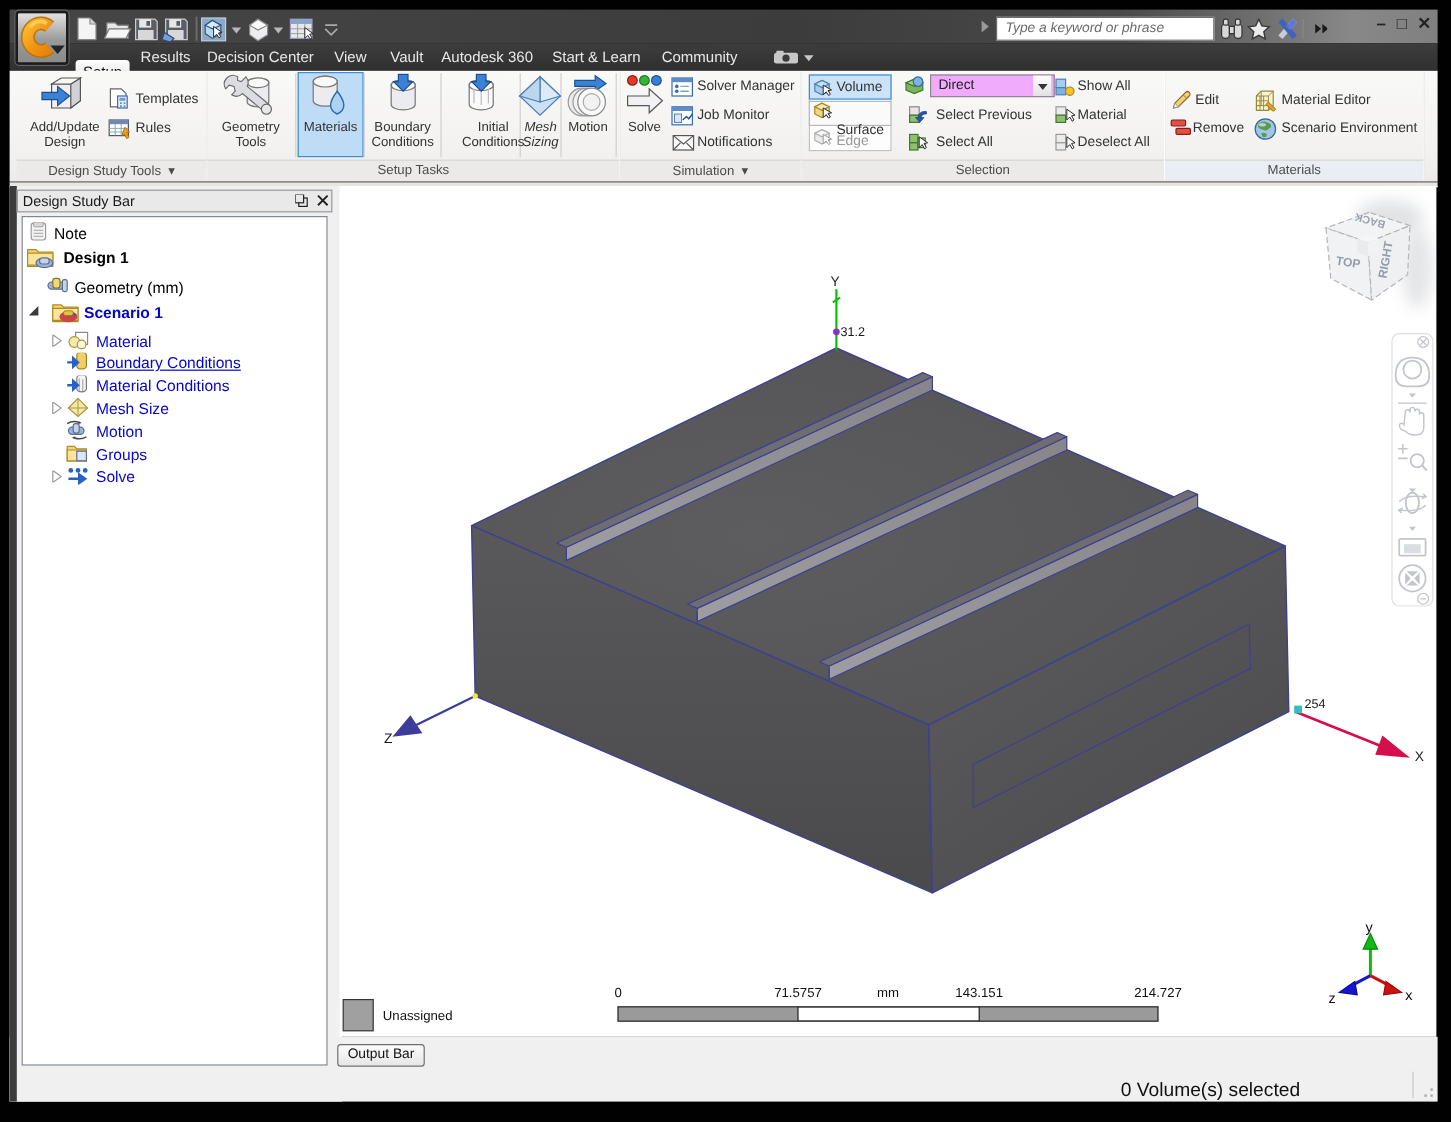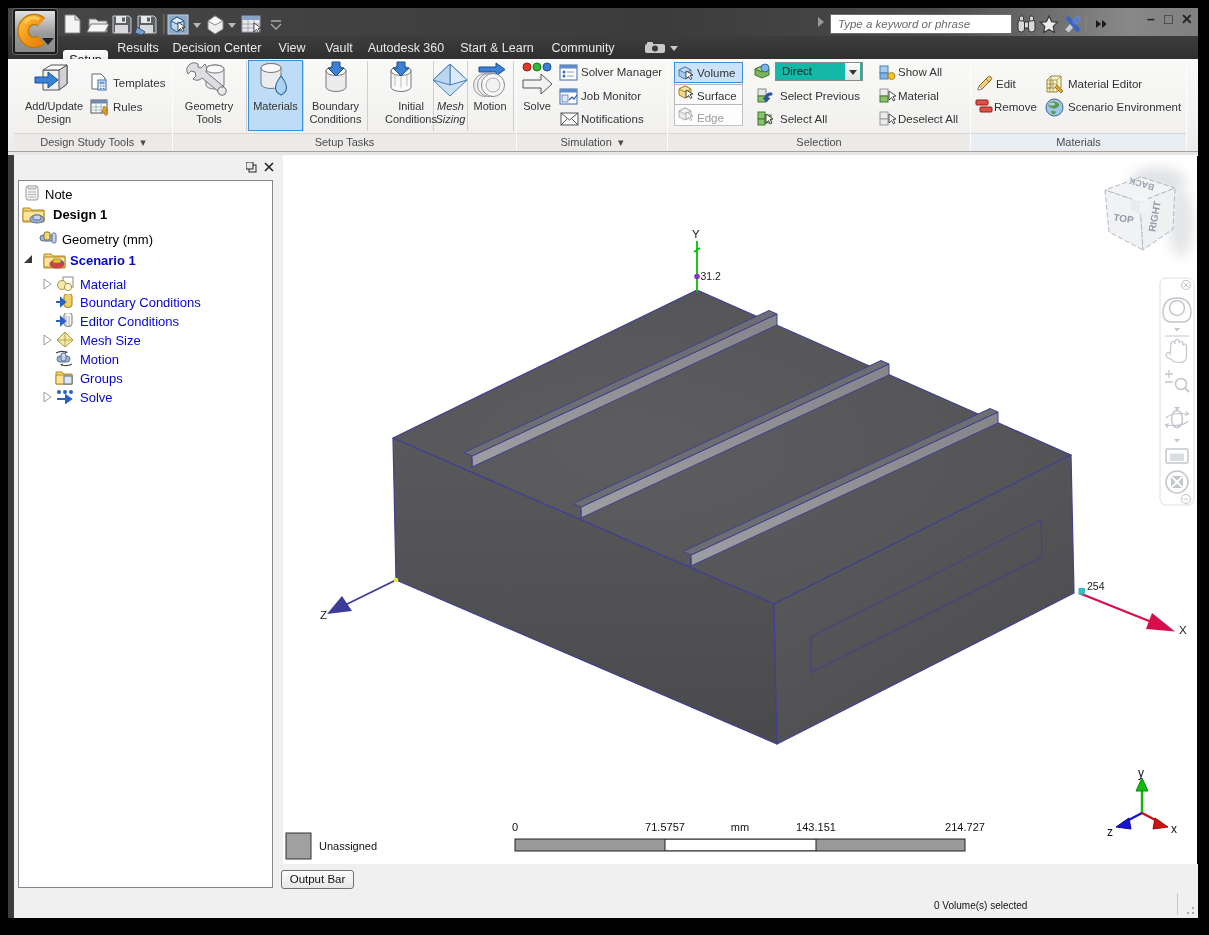--- a/index.html
+++ b/index.html
@@ -41,21 +41,21 @@
 #tree { position:absolute; left:18px; top:180px; width:255px; height:708px; background:#fff;
   border:1px solid #828790; }
 .trow { position:absolute; font-size:13px; color:#000; white-space:nowrap; }
 .blue { color:#0505cc; }
 
 #viewport { position:absolute; left:283px; top:155px; width:914px; height:709px; background:#fff; }
 #botstrip { position:absolute; left:8px; top:864px; width:1190px; height:54px; background:#f0f0f0; }
 #outputbar { position:absolute; left:281px; top:870px; width:73px; height:19px;
   background:linear-gradient(#fdfdfd,#e6e6e6); border:1px solid #707070; border-radius:3px;
   font-size:11.5px; color:#111; text-align:center; padding-top:2px; }
-#status { position:absolute; left:934px; top:900px; font-size:10px; color:#111; }
+#status { position:absolute; left:934px; top:900px; font-size:16px; color:#111; }
 </style>
 </head>
 <body>
 <div id="win">
   <div id="titlebar"></div>
   <div id="menubar"></div>
   <div id="appbtn">
     <svg width="40" height="41" style="position:absolute;left:0;top:0;">
       <defs>
           <linearGradient id="cg" x1="0" y1="0" x2="1" y2="1">
@@ -175,21 +175,21 @@
   <div class="rtext" style="left:248px; top:100px; width:55px;">Materials</div>
   <div class="rtext" style="left:305px; top:100px; width:61px;">Boundary<br>Conditions</div>
   <div class="rtext" style="left:370px; top:100px; width:62px;margin-left:10px;">Initial<br>Conditions</div>
   <div class="rtext" style="left:434px; top:100px; width:33px;font-style:italic;">Mesh<br>Sizing</div>
   <div class="rtext" style="left:468px; top:100px; width:44px;">Motion</div>
   <div class="rtext" style="left:521px; top:100px; width:32px;">Solve</div>
   <div class="rtextl" style="left:581px; top:66px;">Solver Manager</div>
   <div class="rtextl" style="left:581px; top:90px;">Job Monitor</div>
   <div class="rtextl" style="left:581px; top:113px;">Notifications</div>
   <div class="rtextl" style="left:697px; top:67px;">Volume</div>
-  <div class="rtextl" style="left:697px; top:90px;">Surface</div>
+  <div class="rtextl" style="left:697px; top:103px;">Surface</div>
   <div class="rtextl" style="left:697px; top:112px; color:#9a9a9a;">Edge</div>
   <div class="rtextl" style="left:780px; top:90px;">Select Previous</div>
   <div class="rtextl" style="left:780px; top:113px;">Select All</div>
   <div class="rtextl" style="left:898px; top:66px;">Show All</div>
   <div class="rtextl" style="left:898px; top:90px;">Material</div>
   <div class="rtextl" style="left:898px; top:113px;">Deselect All</div>
   <div class="rtextl" style="left:996px; top:78px;">Edit</div>
   <div class="rtextl" style="left:994px; top:101px;">Remove</div>
   <div class="rtextl" style="left:1068px; top:78px;">Material Editor</div>
   <div class="rtextl" style="left:1068px; top:101px;">Scenario Environment</div>
@@ -307,21 +307,21 @@
     <polygon points="2,5 8,2 14,5 14,11 8,14 2,11" fill="#ececec" stroke="#b0b0b0"></polygon>
     <polygon points="2,5 8,2 14,5 8,8" fill="#f6f6f6" stroke="#b0b0b0"></polygon>
     <path d="M9,6 l0,8 l2.5,-2.5 l2,3 l1.5,-1 l-2,-3 l3,-0.5 z" fill="#fff" stroke="#999" stroke-width="0.8"></path>
   </svg>
 
   <svg class="abs" style="left:753px; top:63px;" width="18" height="16">
     <polygon points="2,6 9,3 16,6 16,12 9,15 2,12" fill="#7ab55c" stroke="#3f7a28"></polygon>
     <polygon points="2,6 9,3 16,6 9,9" fill="#a2cf8a" stroke="#3f7a28"></polygon>
     <circle cx="12" cy="5" r="4" fill="#7fb2e0" stroke="#2c6ca8"></circle>
   </svg>
-  <div class="abs" style="left:775px; top:62px; width:88px; height:19px; background:#14b8a6; border:1px solid #8a8a8a;">
+  <div class="abs" style="left:775px; top:62px; width:104px; height:19px; background:#f0abfc; border:1px solid #8a8a8a;">
     <span style="position:absolute; left:6px; top:2px; font-size:11.5px; color:#222;">Direct</span>
     <span style="position:absolute; right:2px; top:0px; width:15px; height:17px; background:linear-gradient(#fdfdfd,#e2e2e2);"></span>
     <svg style="position:absolute; right:4px; top:7px;" width="9" height="6">
         <polygon points="0,0 8,0 4,5" fill="#333"></polygon>
       </svg>
   </div>
 
   <svg class="abs" style="left:756px; top:87px;" width="18" height="17">
     <rect x="2" y="2" width="8" height="7" fill="#e6e6e8" stroke="#888"></rect>
     <rect x="2" y="9" width="8" height="6" fill="#8fbf72" stroke="#3f7a28"></rect>
@@ -374,20 +374,21 @@
     <circle cx="9.5" cy="9.5" r="8.5" fill="#9ec6e8" stroke="#38648e"></circle>
     <path d="M4,5 q4,-3 7,-1 q4,1 3,4 q-4,4 -7,2 q-5,-1 -3,-5 z" fill="#5a9a50" stroke="none"></path>
     <path d="M6,13 q3,-1 5,1 q-1,3 -4,2 z" fill="#5a9a50"></path>
     <ellipse cx="7" cy="6" rx="3" ry="1.5" fill="#d8ecf8" opacity="0.7"></ellipse>
   </svg>
 
   <div class="abs" style="left:8px; top:152px; width:1190px; height:4px; background:#e8e6e3; border-bottom:1px solid #fff;"></div>
   <div id="botstrip"></div>
   <div id="panelbg"></div>
   <div id="leftshadow"></div>
+  <div id="dsbhead">Design Study Bar</div>
   <svg class="abs" style="left:246px; top:162px;" width="28" height="12">
     <rect x="3" y="3" width="7" height="7" fill="none" stroke="#222"></rect>
     <rect x="0" y="0" width="7" height="7" fill="#e9e9e9" stroke="#222"></rect>
     <path d="M19,1 l8,8 M27,1 l-8,8" stroke="#222" stroke-width="1.6" fill="none"></path>
   </svg>
   <div id="tree"></div>
 
   <svg class="abs" style="left:25px; top:185px;" width="15" height="16">
     <rect x="1" y="1" width="12" height="14" rx="2" fill="#f2f2f2" stroke="#9a9a9a"></rect>
     <rect x="3" y="0" width="8" height="4" rx="1" fill="#d8d8d8" stroke="#9a9a9a" stroke-width="0.7"></rect>
@@ -426,27 +427,27 @@
   <svg class="abs" style="left:56px; top:275px;" width="18" height="17">
     <rect x="7" y="2" width="10" height="10" fill="none" stroke="#8a8a8a"></rect>
     <circle cx="6" cy="10" r="4.5" fill="#f5e9a8" stroke="#a89440"></circle>
     <circle cx="12" cy="12" r="3.6" fill="#fdf6d8" stroke="#a89440"></circle>
   </svg>
   <div class="trow blue" style="left:80px; top:277px;text-align:right;">Material</div>
   <svg class="abs" style="left:55px; top:294px;" width="18" height="16">
     <path d="M9,2 a4,2.5 0 0 1 8,0 l0,9 a4,2.5 0 0 1 -8,0 z" fill="#f0d060" stroke="#97802a"></path>
     <path d="M1,8 h8 M6,4.5 l4,3.5 l-4,3.5 z" stroke="#2860c8" fill="#2860c8" stroke-width="2"></path>
   </svg>
-  <div class="trow blue" style="left:80px; top:295px;">Boundary Conditions</div>
+  <div class="trow blue" style="left:80px; top:295px;text-decoration:underline;">Boundary Conditions</div>
   <svg class="abs" style="left:55px; top:313px;" width="18" height="16">
     <path d="M9,2 a4,2.5 0 0 1 8,0 l0,9 a4,2.5 0 0 1 -8,0 z" fill="#f4f4f4" stroke="#777"></path>
     <path d="M11,2.5 v10 M14,3 v10" stroke="#999" stroke-width="0.8" fill="none"></path>
     <path d="M1,8 h8 M6,4.5 l4,3.5 l-4,3.5 z" stroke="#2860c8" fill="#2860c8" stroke-width="2"></path>
   </svg>
-  <div class="trow blue" style="left:80px; top:314px;">Editor Conditions</div>
+  <div class="trow blue" style="left:80px; top:314px;">Material Conditions</div>
   <svg class="abs" style="left:43px; top:335px;" width="9" height="10">
     <polygon points="1,0 8,5 1,10" fill="none" stroke="#9a9a9a"></polygon>
   </svg>
   <svg class="abs" style="left:56px; top:331px;" width="18" height="17">
     <polygon points="9,1 17,9 9,16 1,9" fill="#f5e9a8" stroke="#a89440"></polygon>
     <path d="M9,1 v15 M1,9 h16" stroke="#a89440" stroke-width="0.8" fill="none"></path>
   </svg>
   <div class="trow blue" style="left:80px; top:333px;">Mesh Size</div>
   <svg class="abs" style="left:54px; top:350px;" width="20" height="17">
     <rect x="3" y="6" width="13" height="6" rx="3" fill="#9db3d6" stroke="#5a6f94"></rect>

